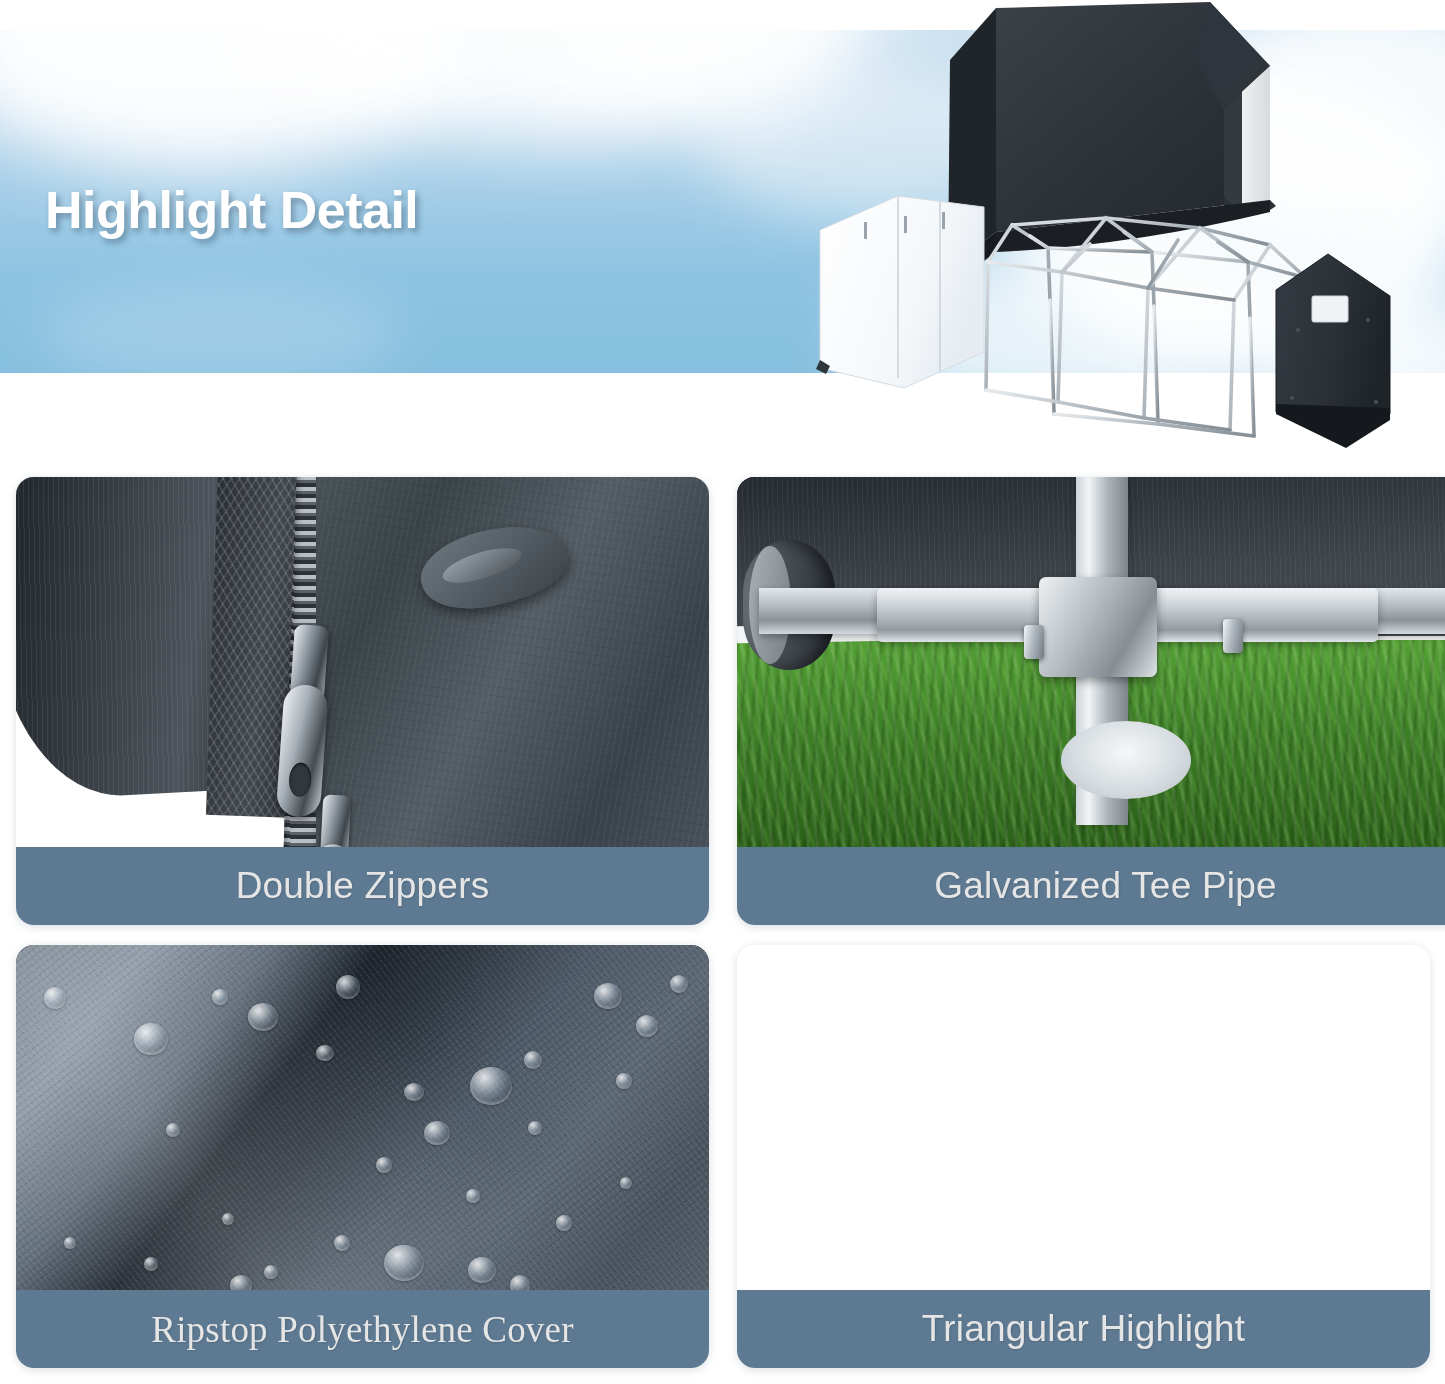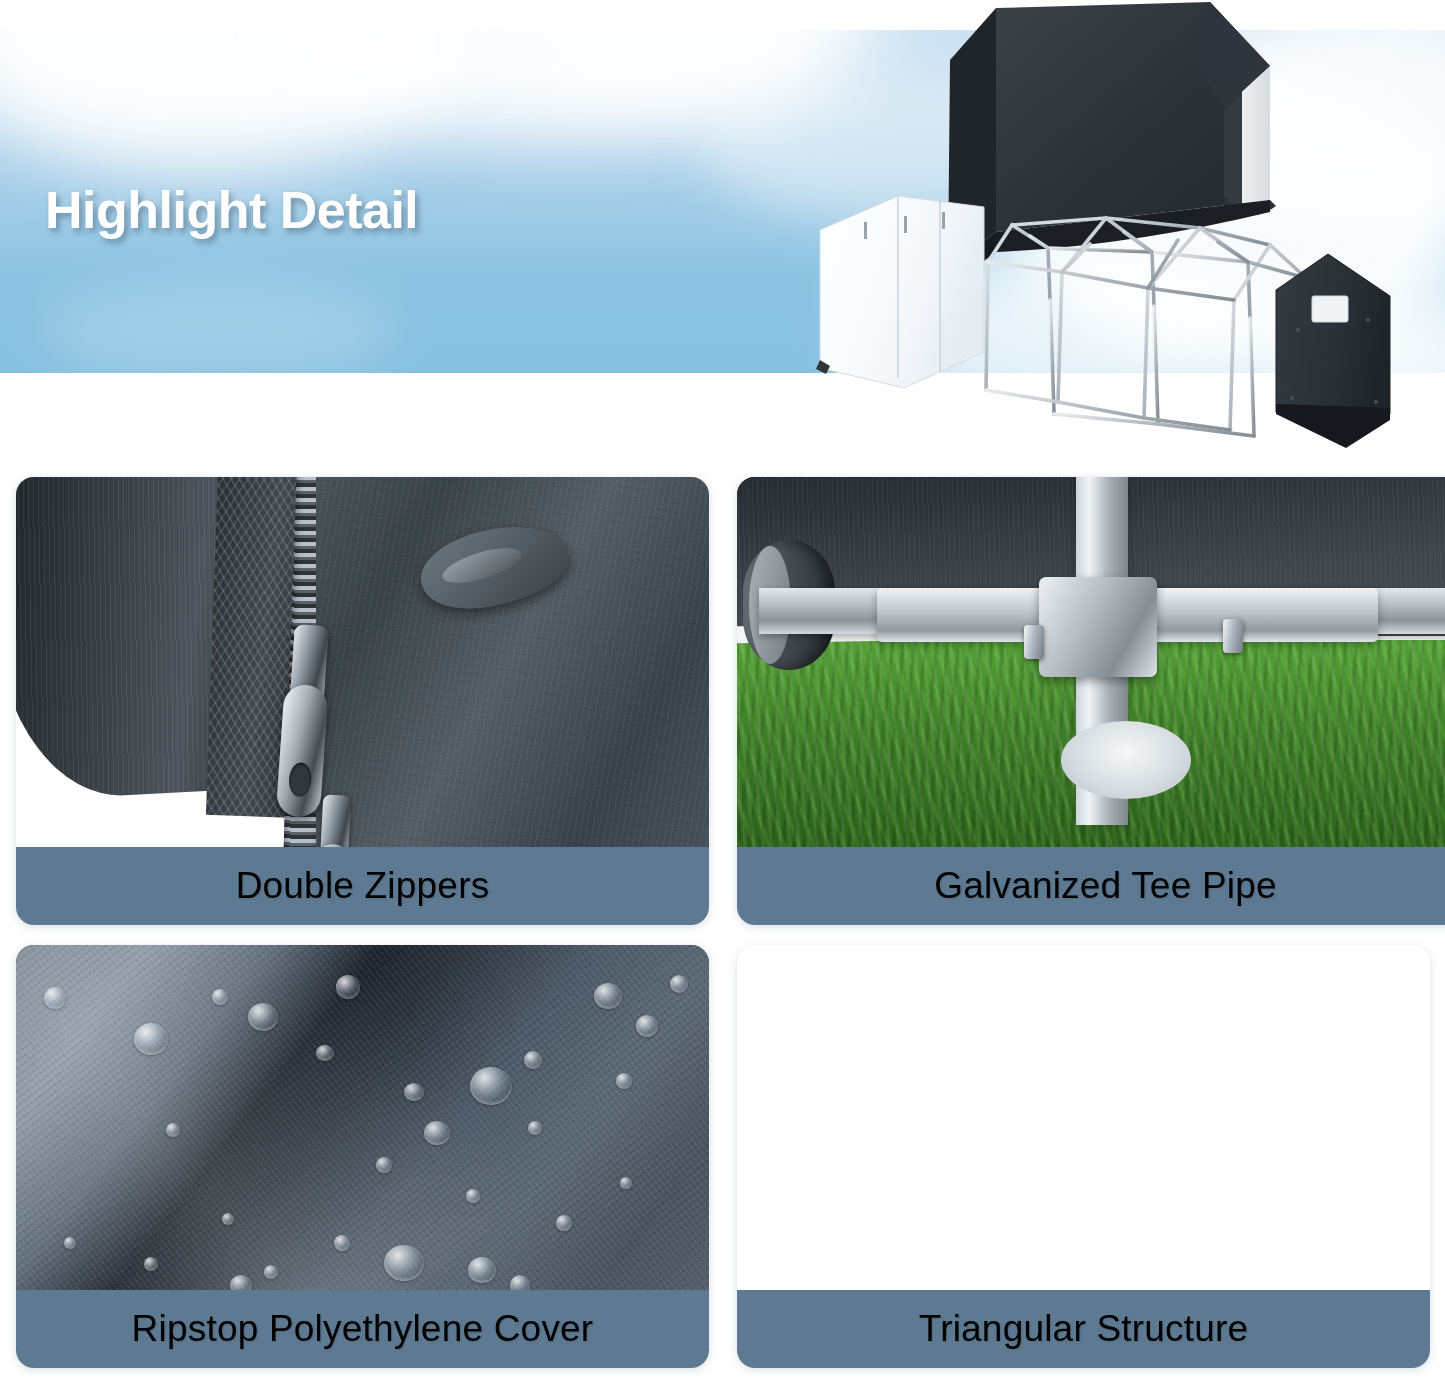--- a/index.html
+++ b/index.html
@@ -20,26 +20,26 @@
 
   
   #product{position:absolute;left:800px;top:0;width:645px;height:450px;z-index:14;}
 
   
   .card{position:absolute;border-radius:18px;overflow:hidden;
         box-shadow:0 2px 9px rgba(40,60,80,0.17);background:#ffffff;}
   .photo{position:absolute;left:0;top:0;right:0;bottom:78px;overflow:hidden;background:#2f3640;}
   .caption{position:absolute;left:0;right:0;bottom:0;height:78px;background:#5d7a92;
            display:flex;align-items:center;justify-content:center;}
-  .caption span{color:#000000;font-size:37px;font-weight:normal;letter-spacing:0.2px;
+  .caption span{color:#e5e5e5;font-size:37px;font-weight:normal;letter-spacing:0.2px;
                 text-shadow:1px 1px 2px rgba(0,0,0,0.13);}
 
   #card-zip{left:16px;top:477px;width:693px;height:448px;}
   #card-tee{left:737px;top:477px;width:693px;height:448px;padding-left:44px;}
-  #card-cov{left:16px;top:945px;width:693px;height:423px;}
+  #card-cov{left:16px;top:945px;width:693px;height:423px;font-family:Liberation Serif, serif;}
   #card-tri{left:737px;top:945px;width:693px;height:423px;}
 
   
   .zip-bg{position:absolute;inset:0;background:#ffffff;}
   .zip-tarp-l{position:absolute;left:-20px;top:-12px;width:260px;height:330px;
     background:linear-gradient(100deg,#1c2126 0%,#33393f 35%,#4d545b 72%,#2b3135 100%);
     border-radius:0 0 50px 120px/0 0 40px 180px;transform:rotate(-3deg);}
   .zip-tarp-l:after{content:"";position:absolute;inset:0;
     background:repeating-linear-gradient(92deg,rgba(255,255,255,.07) 0 1px,transparent 1px 5px);}
   .zip-tape{position:absolute;left:196px;top:-10px;width:118px;height:350px;
@@ -384,15 +384,15 @@
         <path d="M428 276 L436 345"></path>
         <path d="M560 224 L552 345"></path>
         <path d="M693 236 L688 345"></path>
 
         <path d="M406 230 L430 278"></path>
         <path d="M410 212 L414 294"></path>
       </g>
     </svg>
   </div>
   <div class="caption">
-    <span>Triangular Structure</span>
+    <span>Triangular Highlight</span>
   </div>
 </div>
 
 </body></html>

